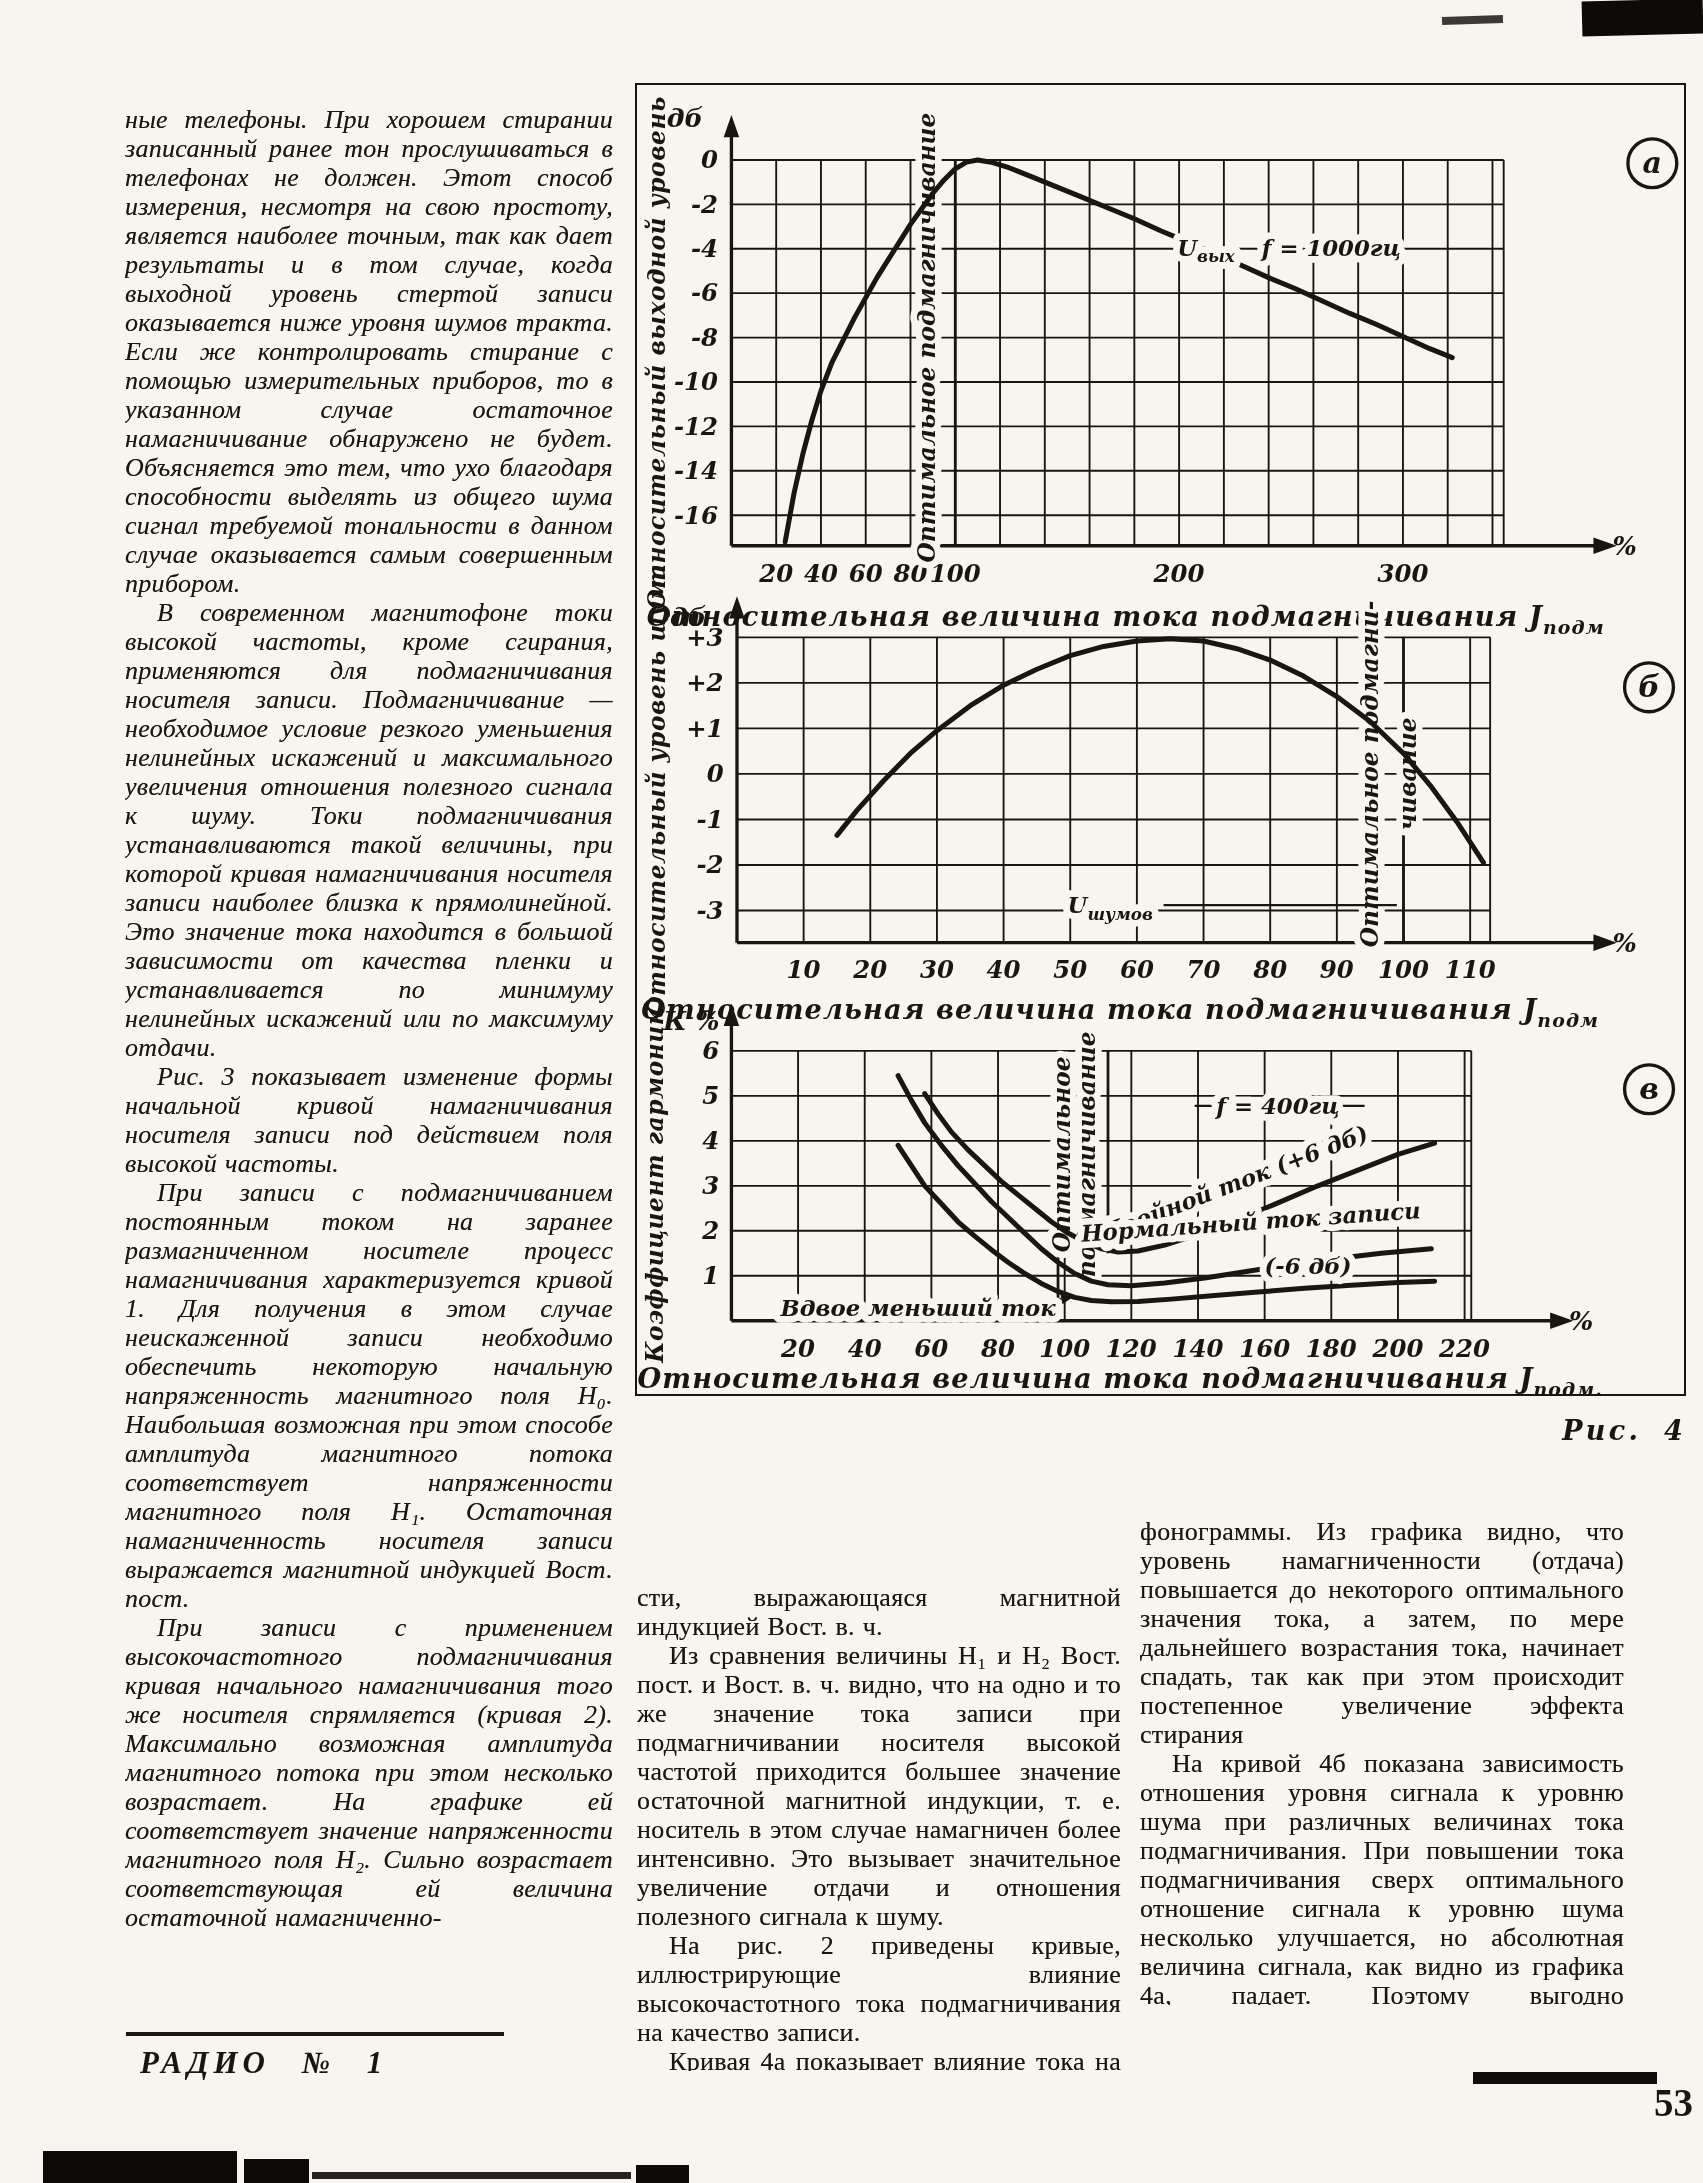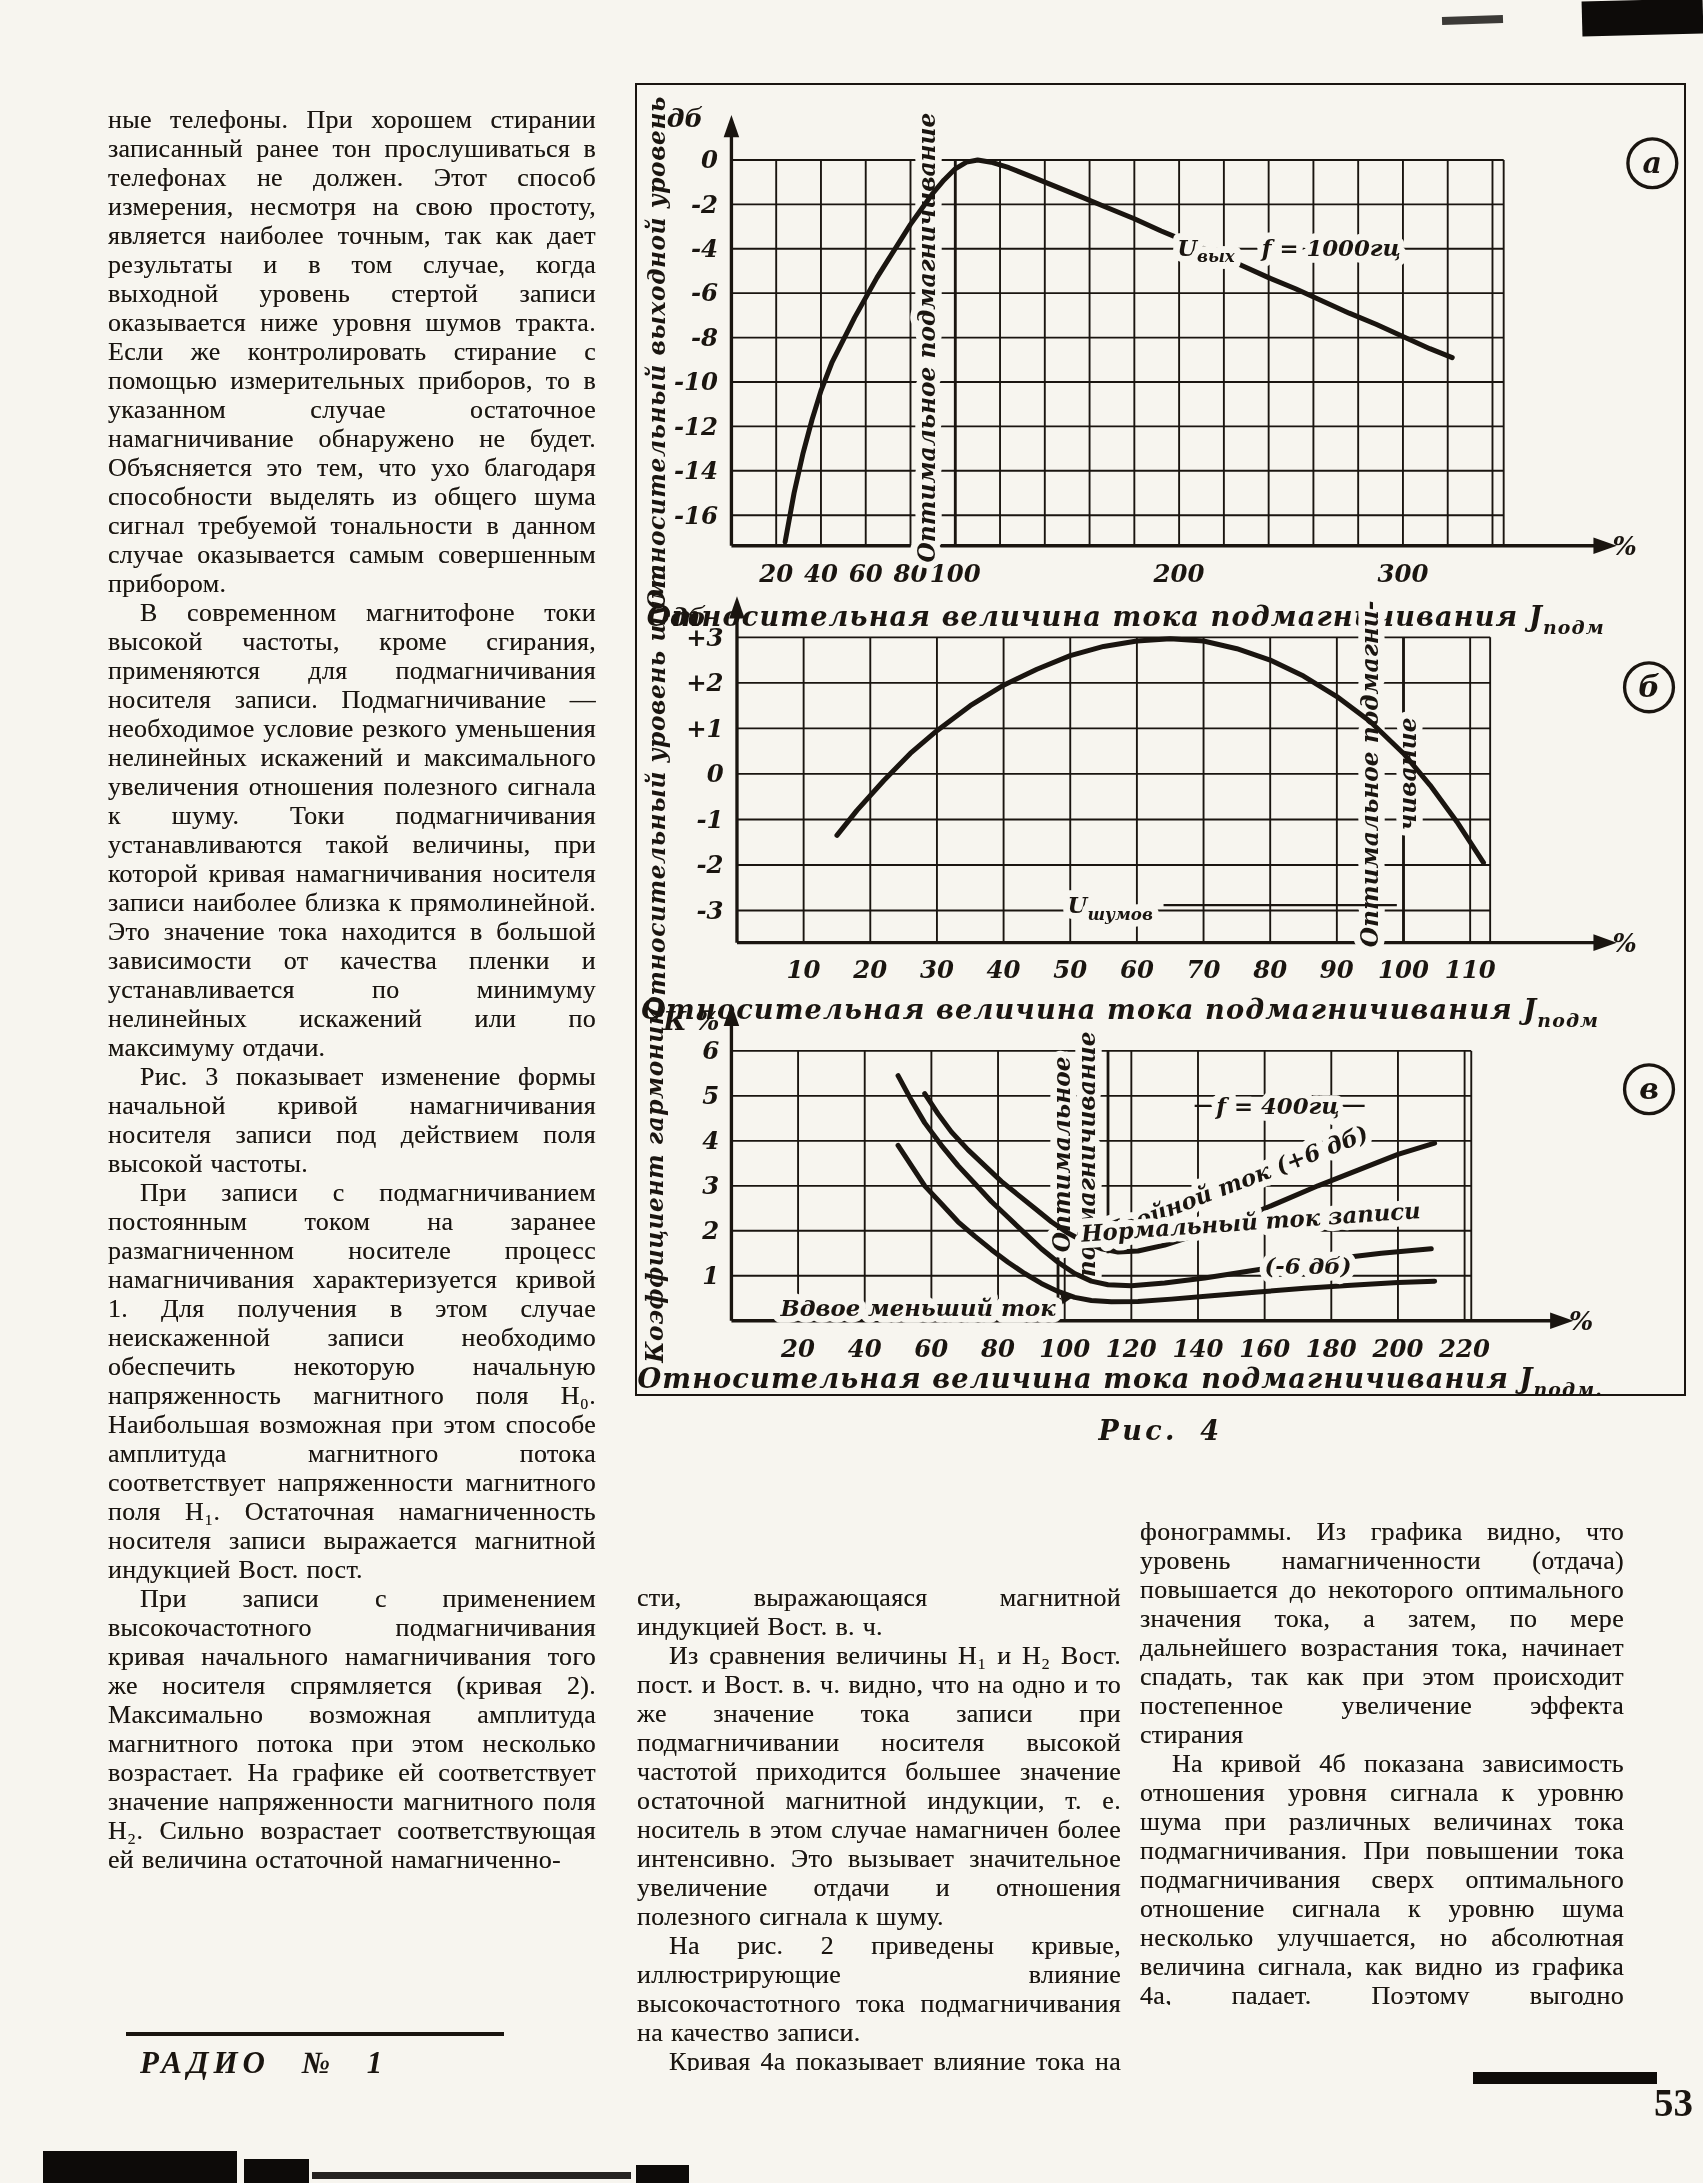--- a/index.html
+++ b/index.html
@@ -1,29 +1,29 @@
 <!DOCTYPE html>
 <html lang="ru" style="font-size:9px"><head>
 <meta charset="utf-8">
 <style>
   html,body{margin:0;padding:0;background:#e8e6e0;}
   .page{position:relative;width:1703px;height:2183px;background:#f7f5ef;overflow:hidden;
         font-family:"Liberation Serif",serif;color:#1a1510;}
   .col{position:absolute;overflow:hidden;}
-  .col-left{left:108px;top:105px;width:488px;height:1902px;}
+  .col-left{left:125px;top:105px;width:488px;height:1902px;font-style:italic;}
   .col-mid{left:637px;top:1583px;width:484px;height:488px;}
   .col-right{left:1140px;top:1517px;width:484px;height:488px;}
   .para{margin:0;text-align:justify;text-indent:32px;
         font-size:26px;line-height:29px;letter-spacing:0.3px;word-spacing:1.1px;
         text-shadow:0 0 0.6px rgba(26,21,16,.55);}
   .para.cont{text-indent:0;}
   .figure-box{position:absolute;left:635px;top:83px;width:1051px;height:1313px;
               border:2.8px solid #1a1510;box-sizing:border-box;}
   .figure-box svg{position:absolute;left:0;top:0;width:100%;height:100%;}
-  .fig-caption{position:absolute;left:635px;top:1415px;width:1051px;text-align:center;
+  .fig-caption{position:absolute;left:635px;top:1415px;width:1051px;text-align:right;
                font:italic 700 27px "DejaVu Serif",serif;letter-spacing:3.3px;word-spacing:10px;}
   .footer-rule{position:absolute;left:126px;top:2032px;width:378px;height:3.9px;background:#1a1510;}
   .footer-journal{position:absolute;left:140px;top:2045px;
                   font:italic 700 31px "Liberation Serif",serif;letter-spacing:5px;word-spacing:19px;}
   .page-bar{position:absolute;left:1473px;top:2072px;width:184px;height:12.2px;background:#0f0c09;}
   .page-num{position:absolute;left:1654px;top:2080px;font:700 39px "Liberation Serif",serif;}
   .art{position:absolute;background:#0d0b09;}
   
   .cnum{font:italic 700 44px "DejaVu Serif",serif;fill:#1a1510;}
   .cit{font:italic 700 46px "DejaVu Serif",serif;fill:#1a1510;}

